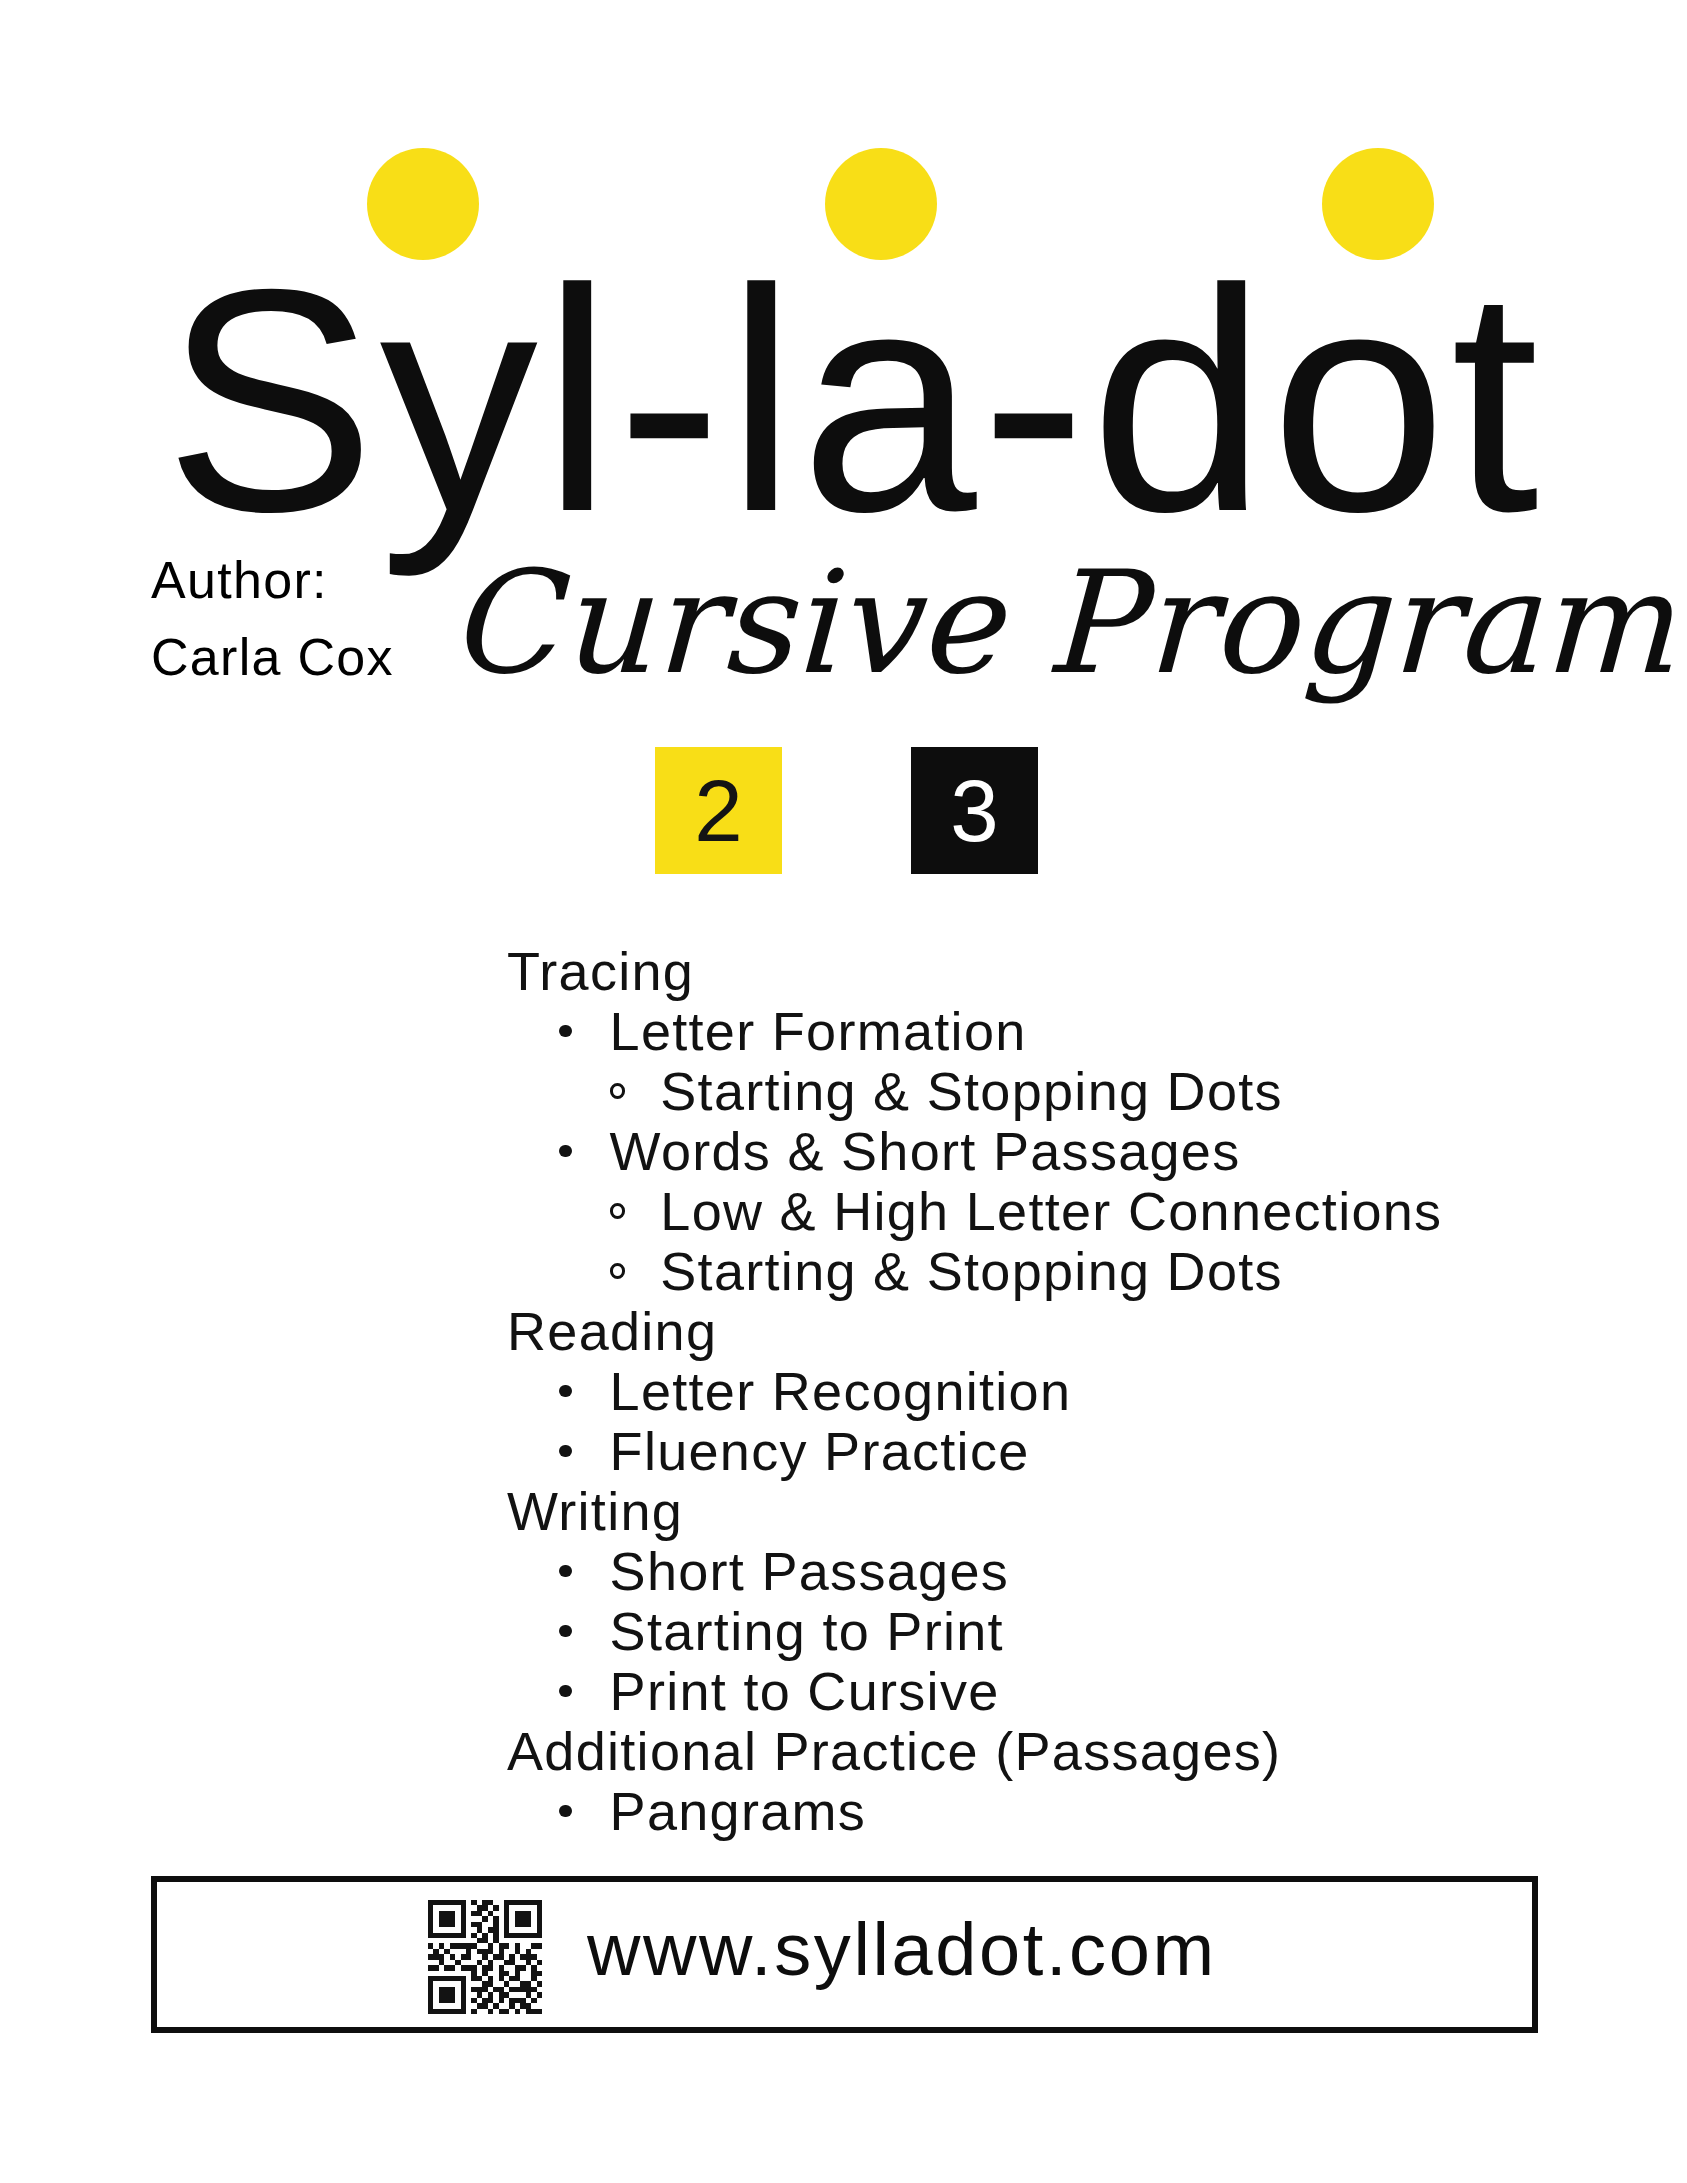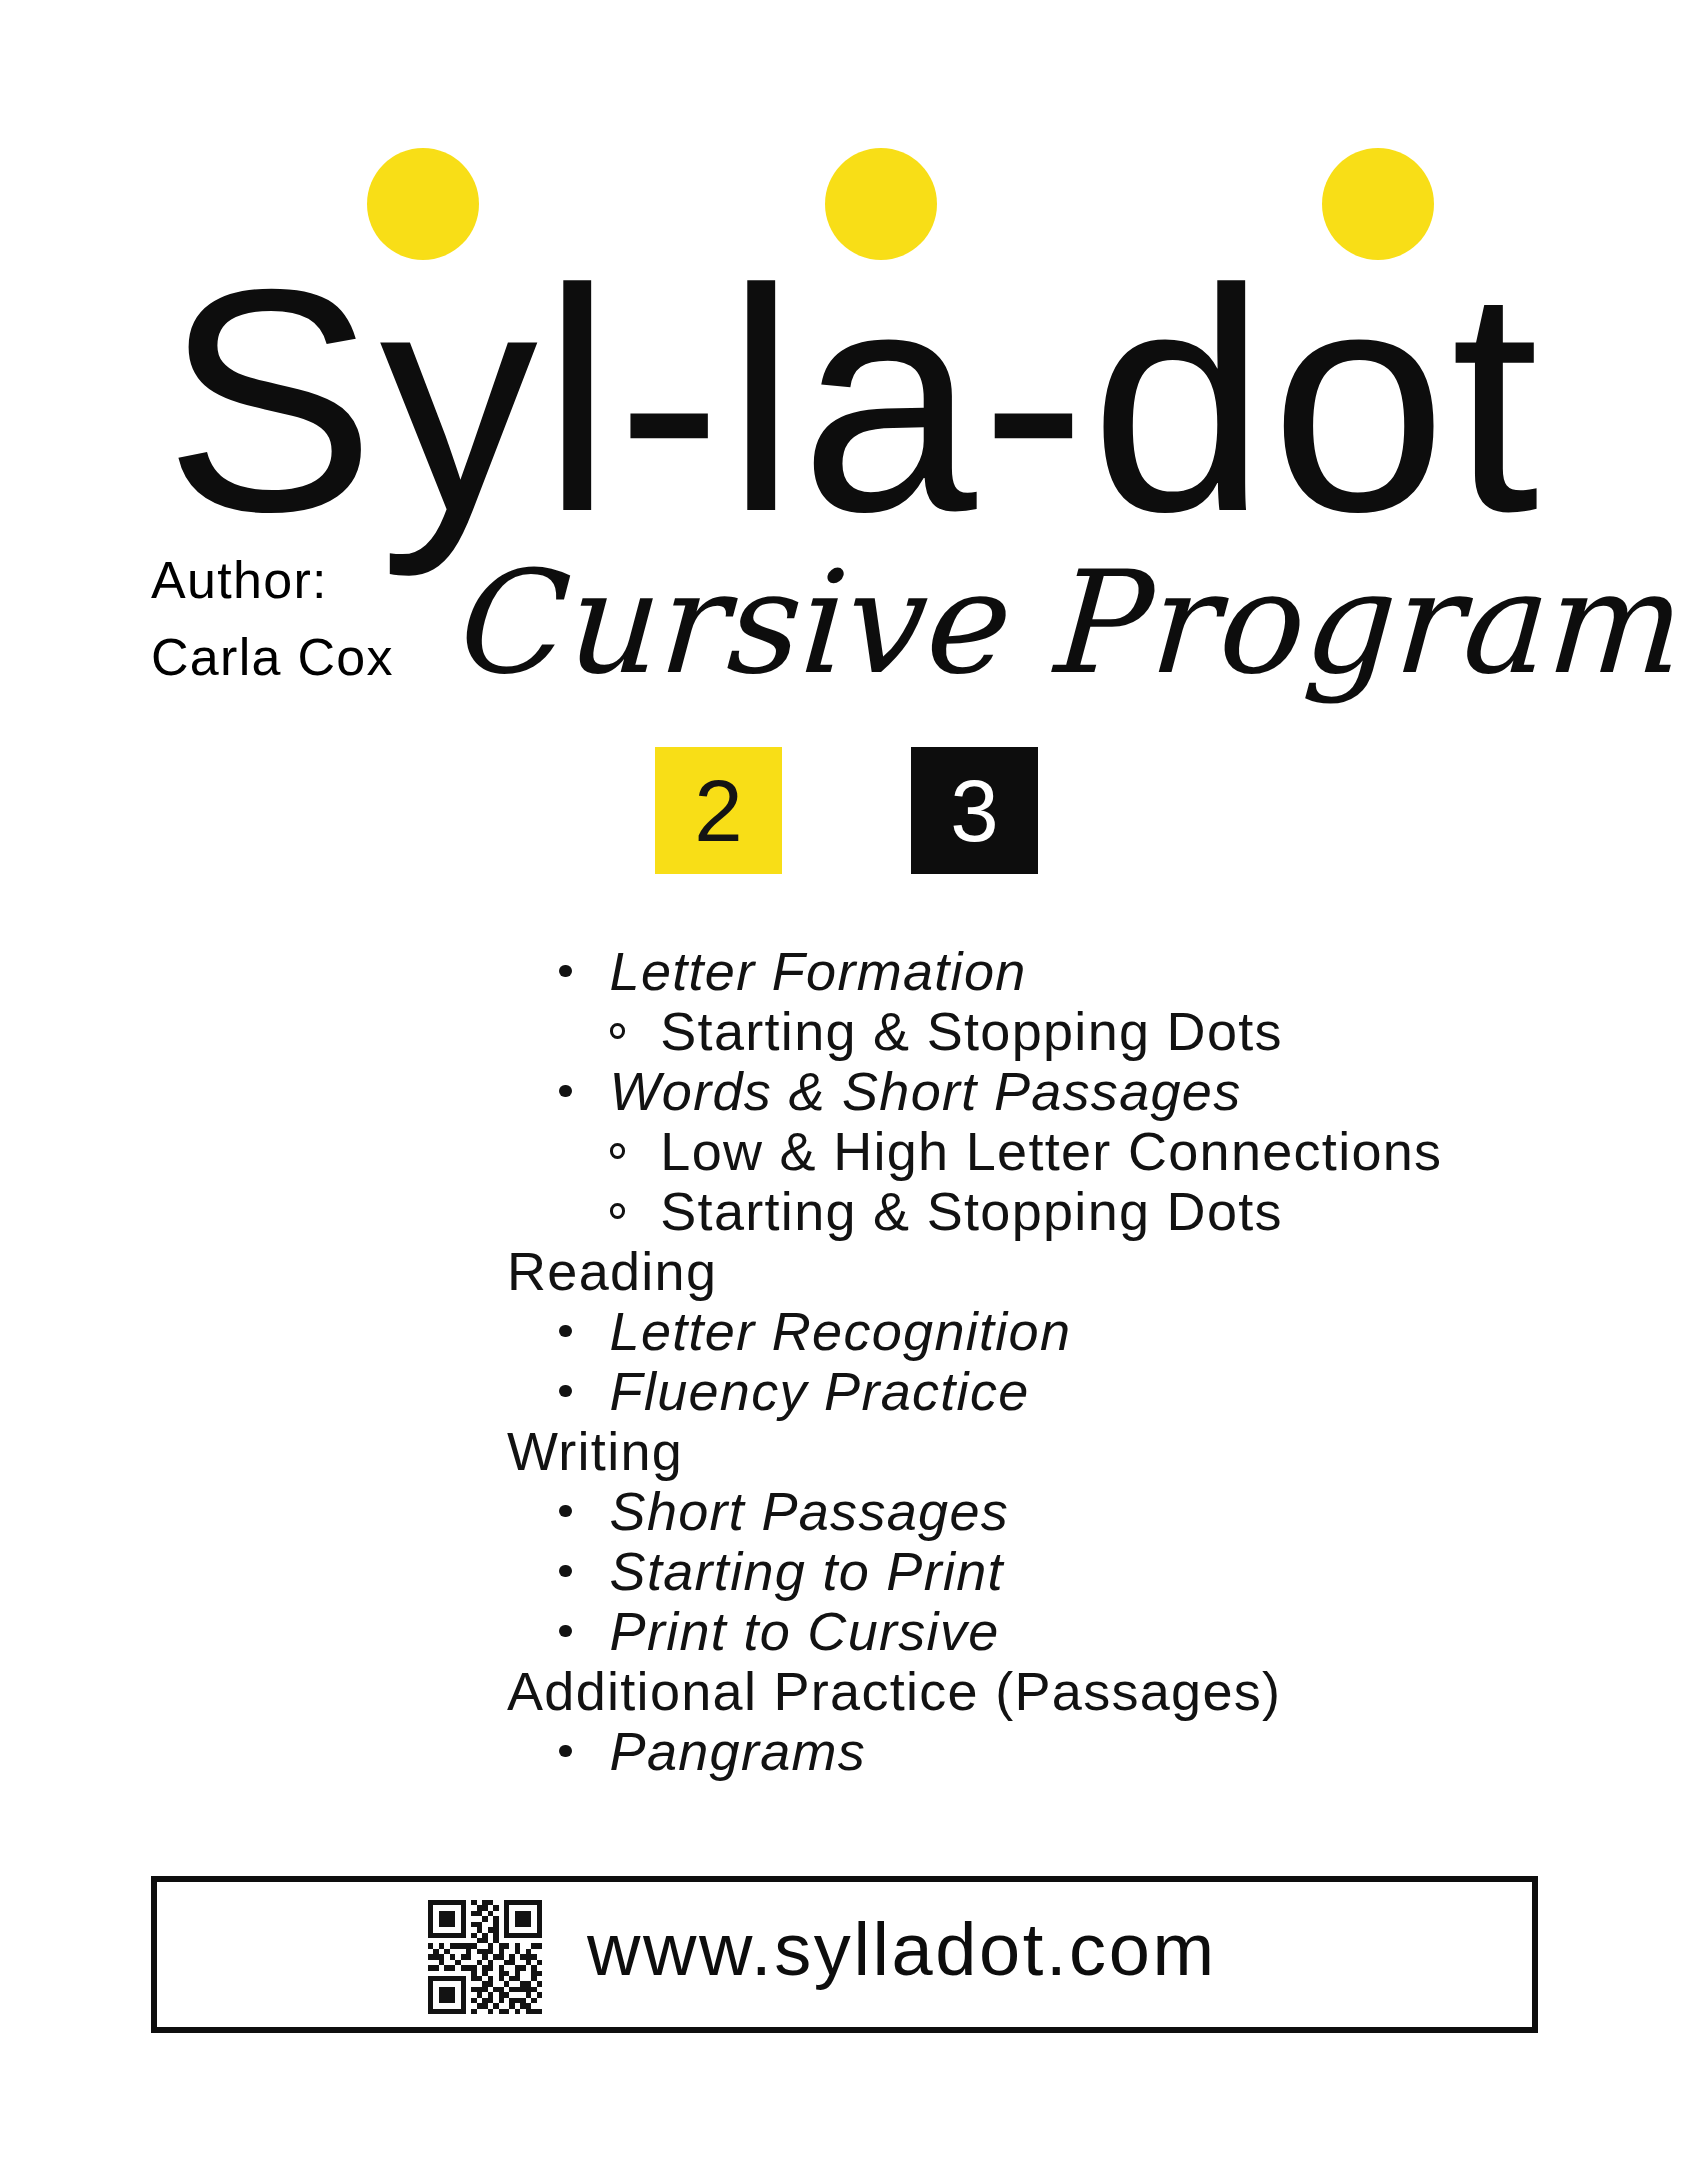--- a/index.html
+++ b/index.html
@@ -27,21 +27,21 @@
   .author{position:absolute;left:151px;top:542px;font-size:52px;line-height:77px;color:#000000;letter-spacing:1.3px;}
   
   .badge{position:absolute;top:747px;width:127px;height:127px;display:flex;align-items:center;justify-content:center;
          font-size:87px;line-height:1;}
   .badge.two{left:655px;background:#F8DE17;color:#141414;}
   .badge.three{left:911px;background:#0d0d0d;color:#ffffff;}
   
   .toc{position:absolute;left:0;top:941px;width:1687px;}
   .row{height:60px;display:flex;align-items:center;font-size:54px;letter-spacing:1.3px;color:#121212;white-space:nowrap;}
   .row.lvl0{padding-left:507px;}
-  .row.lvl1{padding-left:559px;font-style:italic;}
+  .row.lvl1{padding-left:559px;}
   .row.lvl2{padding-left:610px;}
   .bullet-disc{width:12.6px;height:12.6px;border-radius:50%;background:#121212;margin-right:38px;flex:0 0 auto;}
   .bullet-circle{width:9.3px;height:9.3px;border-radius:50%;border:3.3px solid #121212;margin-right:35px;flex:0 0 auto;}
   
   .footer-box{position:absolute;left:151px;top:1876px;width:1387px;height:157px;border:6.6px solid #0e0e0e;box-sizing:border-box;background:#fff;}
   .qr{position:absolute;left:428px;top:1900px;width:114px;height:114px;display:grid;background:#ffffff;}
   .qr div{width:100%;height:100%;}
   .qr div.on{background:#131313;}
   .url{position:absolute;left:587px;top:1913px;font-size:74px;letter-spacing:2.6px;color:#0d0d0d;line-height:1;white-space:nowrap;}
 </style>
@@ -60,20 +60,23 @@
     <div>Author:</div>
     <div>Carla Cox</div>
   </div>
 
   <div class="subtitle">Cursive Program</div>
 
   <div class="badge two">2</div>
   <div class="badge three">3</div>
 
   <div class="toc">
+    <div class="row lvl0">
+        <span>Tracing</span>
+      </div>
     <div class="row lvl1">
         <span class="bullet-disc"></span>
         <span>Letter Formation</span>
       </div>
     <div class="row lvl2">
         <span class="bullet-circle"></span>
         <span>Starting &amp; Stopping Dots</span>
       </div>
     <div class="row lvl1">
         <span class="bullet-disc"></span>

